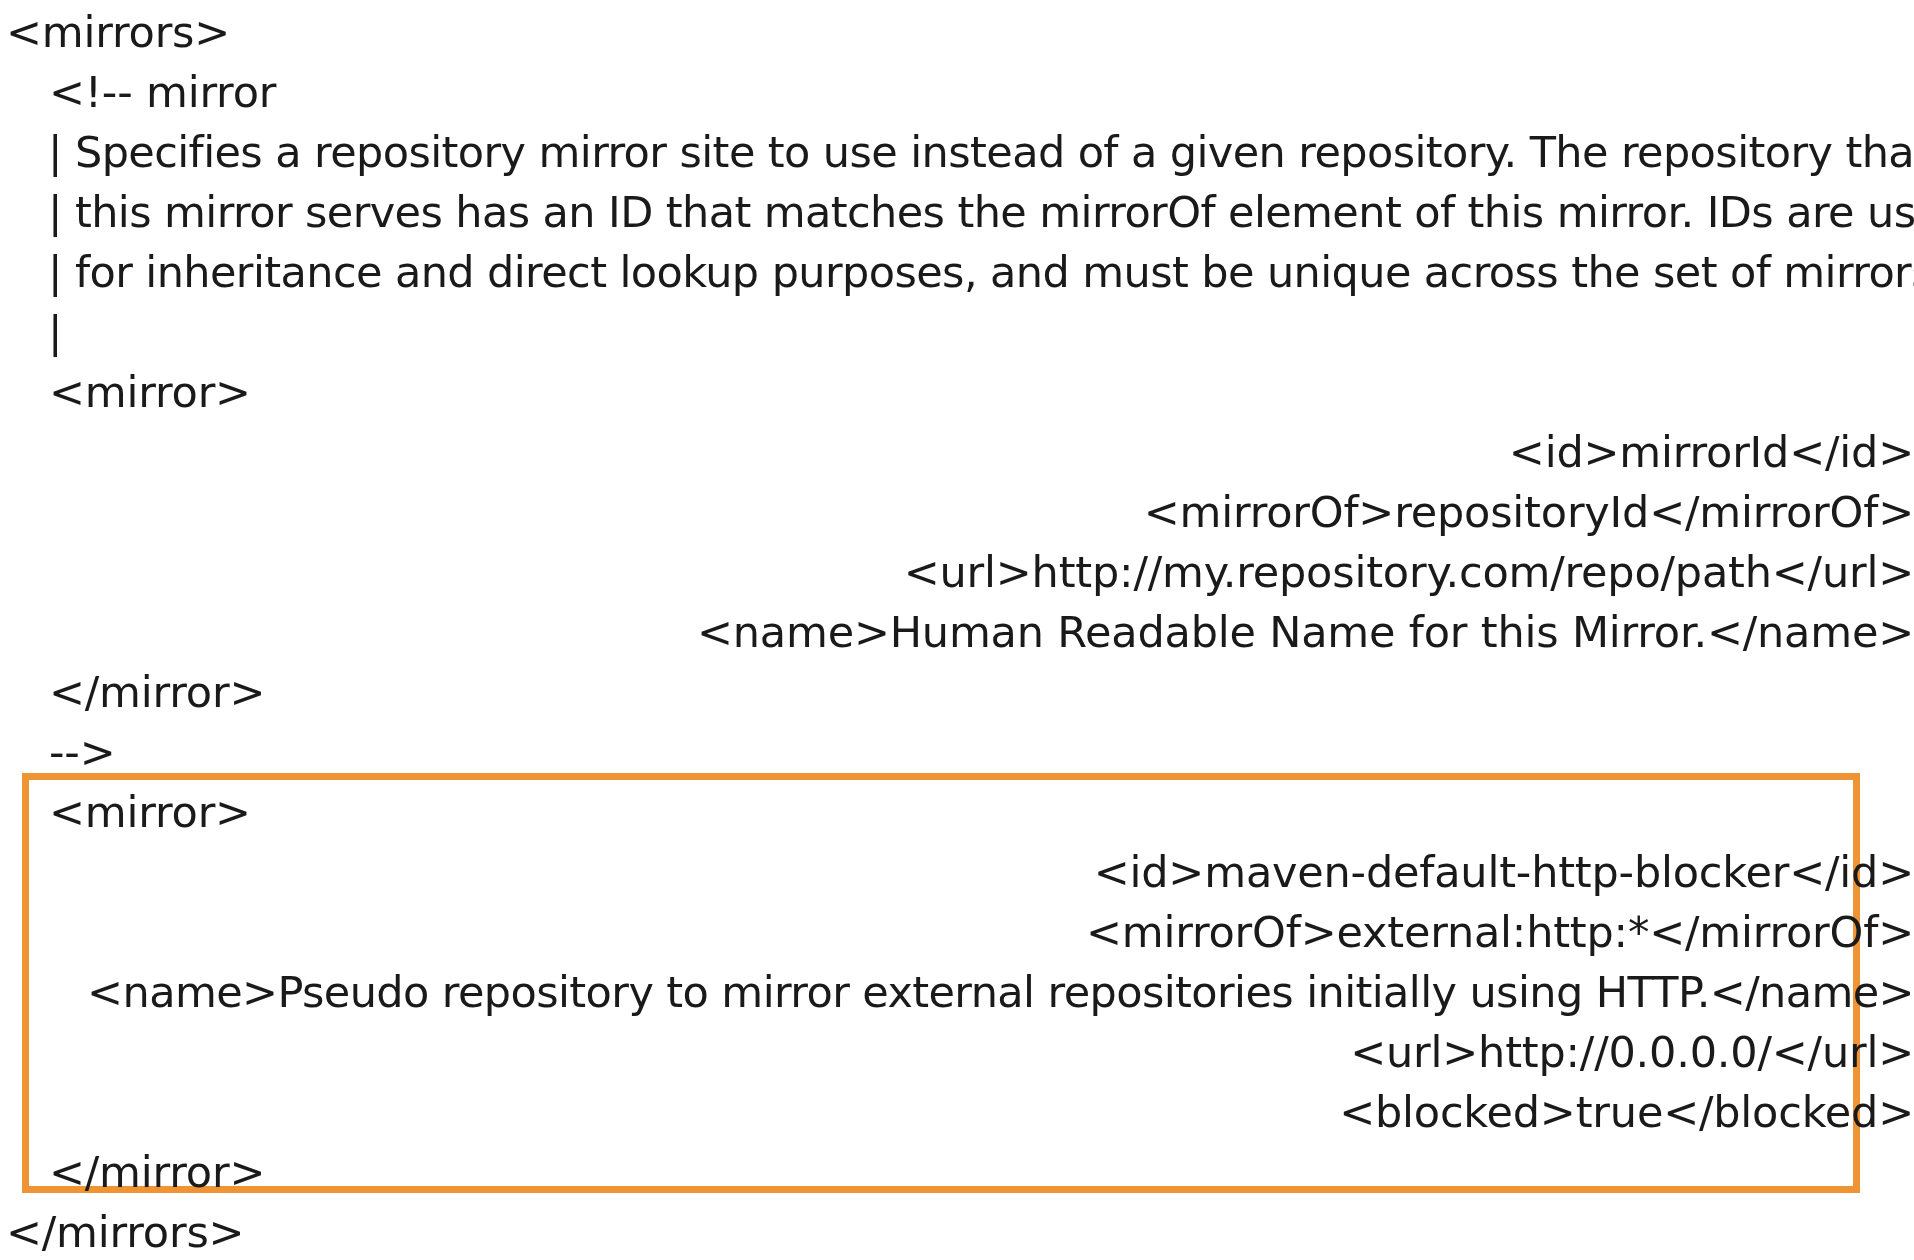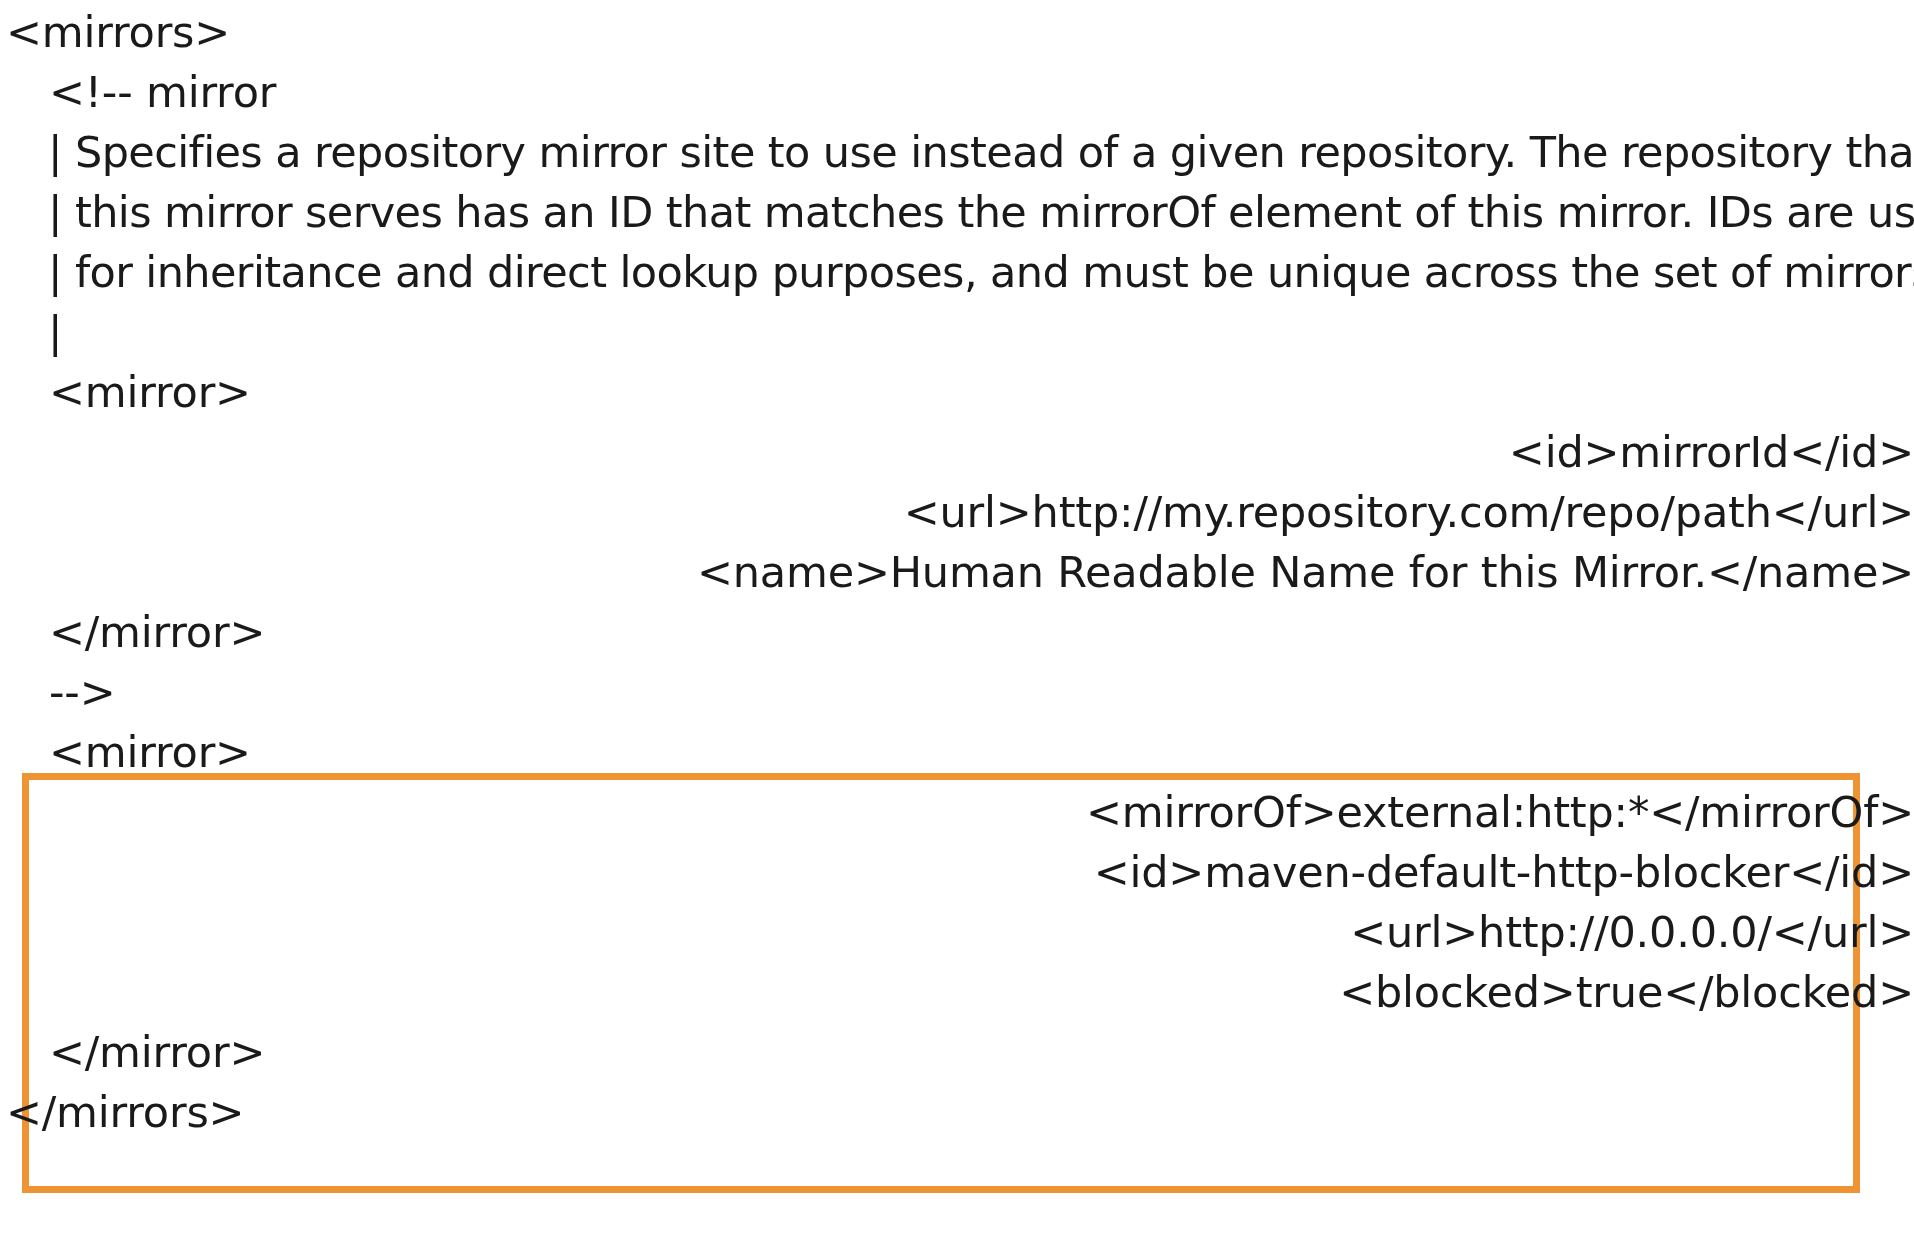--- a/index.html
+++ b/index.html
@@ -75,26 +75,28 @@
 
   <div id="code-lines">
       <div class="code-line ind-0">&lt;mirrors&gt;</div>
       <div class="code-line ind-1">&lt;!-- mirror</div>
       <div class="code-line comment-body tight">| Specifies a repository mirror site to use instead of a given repository. The repository that</div>
       <div class="code-line comment-body tight">| this mirror serves has an ID that matches the mirrorOf element of this mirror. IDs are used</div>
       <div class="code-line comment-body tight">| for inheritance and direct lookup purposes, and must be unique across the set of mirrors.</div>
       <div class="code-line comment-body">|</div>
       <div class="code-line ind-1">&lt;mirror&gt;</div>
       <div class="code-line ind-2">&lt;id&gt;mirrorId&lt;/id&gt;</div>
+      <div class="code-line ind-2">&lt;mirrorOf&gt;repositoryId&lt;/mirrorOf&gt;</div>
       <div class="code-line ind-2">&lt;url&gt;http://my.repository.com/repo/path&lt;/url&gt;</div>
       <div class="code-line ind-2">&lt;name&gt;Human Readable Name for this Mirror.&lt;/name&gt;</div>
       <div class="code-line ind-1">&lt;/mirror&gt;</div>
       <div class="code-line ind-1">--&gt;</div>
       <div class="code-line ind-1">&lt;mirror&gt;</div>
+      <div class="code-line ind-2">&lt;id&gt;maven-default-http-blocker&lt;/id&gt;</div>
       <div class="code-line ind-2">&lt;mirrorOf&gt;external:http:*&lt;/mirrorOf&gt;</div>
-      <div class="code-line ind-2">&lt;id&gt;maven-default-http-blocker&lt;/id&gt;</div>
+      <div class="code-line ind-2 tight">&lt;name&gt;Pseudo repository to mirror external repositories initially using HTTP.&lt;/name&gt;</div>
       <div class="code-line ind-2">&lt;url&gt;http://0.0.0.0/&lt;/url&gt;</div>
       <div class="code-line ind-2">&lt;blocked&gt;true&lt;/blocked&gt;</div>
       <div class="code-line ind-1">&lt;/mirror&gt;</div>
       <div class="code-line ind-0">&lt;/mirrors&gt;</div>
     </div>
 
 </div>
 
 </body></html>

